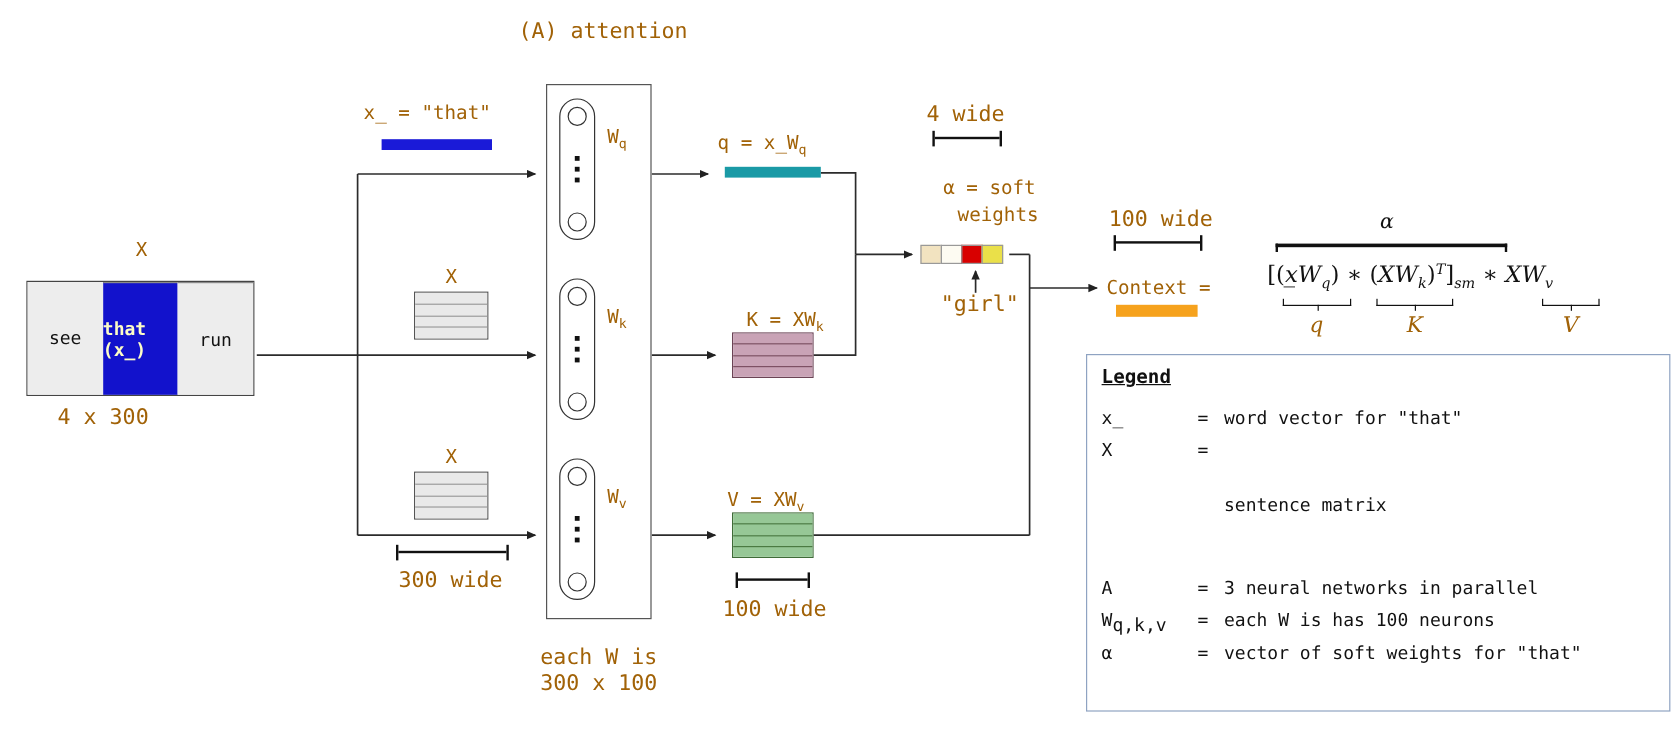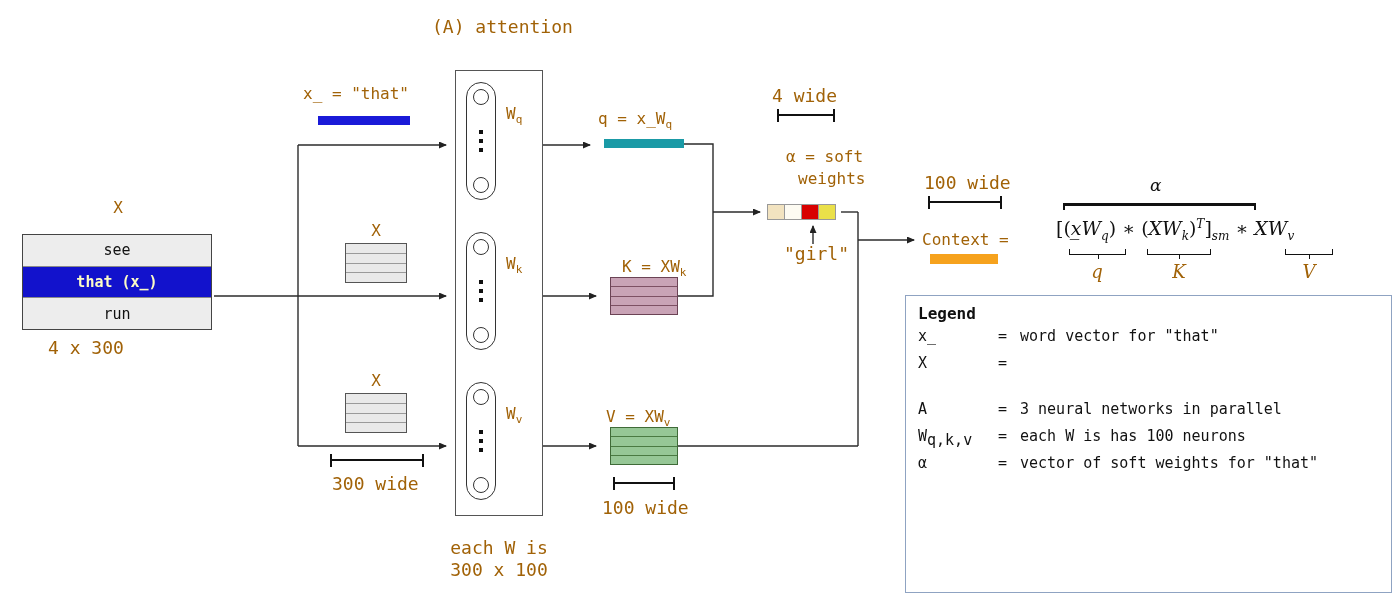--- a/index.html
+++ b/index.html
@@ -7,21 +7,21 @@
   .canvas{position:relative;width:1400px;height:609px;background:#ffffff;
           font-family:"DejaVu Sans Mono",monospace;color:#111;overflow:hidden}
   .lbl{position:absolute;font-size:16px;white-space:pre;color:#a16207}
   .s15{font-size:18px}
   .s18{font-size:18px}
   .ctr{text-align:center}
   sub{font-size:11px}
 
   .wires{position:absolute;left:0;top:0;pointer-events:none}
 
-  .inmatrix{position:absolute;border:1.5px solid #444;display:flex;flex-direction:column;background:#ededed}
+  .inmatrix{position:absolute;border:1.5px solid #444;display:flex;background:#ededed}
   .inrow{flex:1;background:#ededed;border-top:1px solid #8a8a8a;font-size:15px;
          display:flex;align-items:center;justify-content:center}
   .inrow:first-child{border-top:none}
   .inrow.hl{color:#fdfdc6;font-weight:bold}
 
   .stripes{position:absolute;display:flex;flex-direction:column;border:1.3px solid #555}
   .stripes i{flex:1;border-top:1px solid #999;display:block}
   .stripes i:first-child{border-top:none}
   .stripes.gray i{background:#e9e9e9;border-top-color:#9a9a9a}
   .stripes.pink{border-color:#6b4355}
@@ -47,21 +47,21 @@
   .ubrace{position:absolute;height:6px;border-bottom:1.8px solid #111;border-left:1.8px solid #111;border-right:1.8px solid #111}
   .ubrace::after{content:'';position:absolute;left:50%;bottom:-5px;height:5px;border-left:1.8px solid #111}
 
   .math{position:absolute;font-family:"DejaVu Serif",serif;font-size:19px;white-space:pre;color:#111}
   .math .it,.math sub,.math sup{font-style:italic}
   .math sub{font-size:12px}
   .math sup{font-size:12px}
   .serifit{font-family:"DejaVu Serif",serif;font-style:italic}
 
   .legend{position:absolute;border:1.5px solid #8fa3c2;background:#fff;padding:8px 12px 6px;font-size:15px}
-  .legend .ttl{font-size:16px;font-weight:bold;margin-bottom:2px;display:inline-block}
+  .legend .ttl{font-size:16px;font-weight:bold;text-decoration:underline;margin-bottom:14px;display:inline-block}
   .lrow{display:flex;line-height:23px}
   .lrow .term{width:80px;flex:none;white-space:pre}
   .lrow .eq{width:22px;flex:none}
   .lrow .def{white-space:pre}
   sub.lsub{font-size:15px}
 </style>
 </head>
 <body>
 
 <div class="canvas">
@@ -213,20 +213,21 @@
     <div class="lrow">
       <span class="term"><span>x̲</span><sub class="lsub"></sub></span>
       <span class="eq">=</span>
       <span class="def">word vector for "that"</span>
     </div>
 
     <div class="lrow">
       <span class="term"><span>X</span><sub class="lsub"></sub></span>
       <span class="eq">=</span>
       <div class="def">
+        <div>sentence matrix</div>
       </div>
     </div>
 
     <div class="lrow">
       <span class="term"><span>A</span><sub class="lsub"></sub></span>
       <span class="eq">=</span>
       <span class="def">3 neural networks in parallel</span>
     </div>
 
     <div class="lrow">

